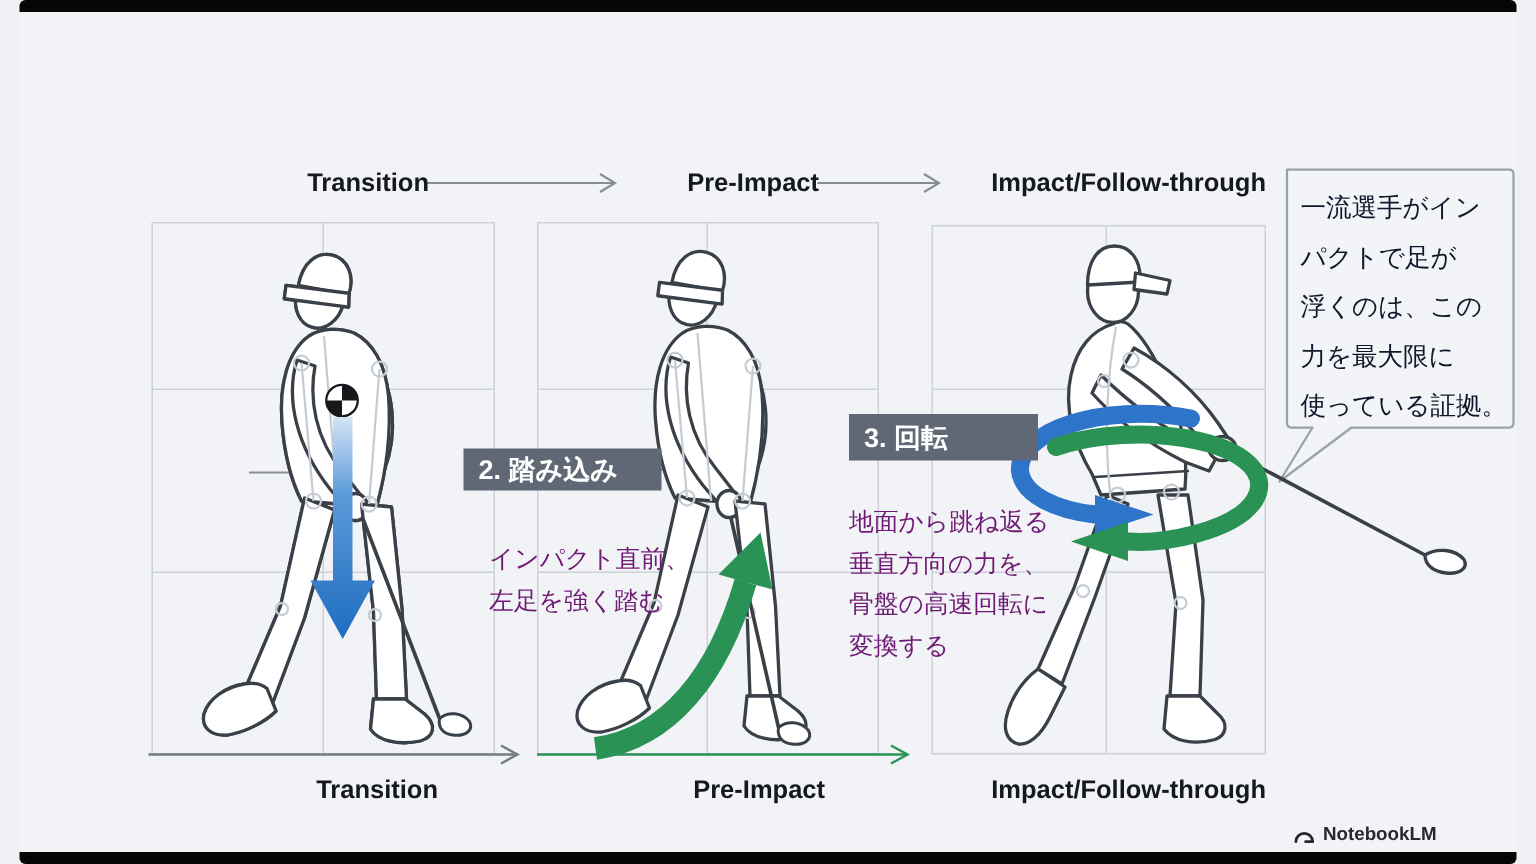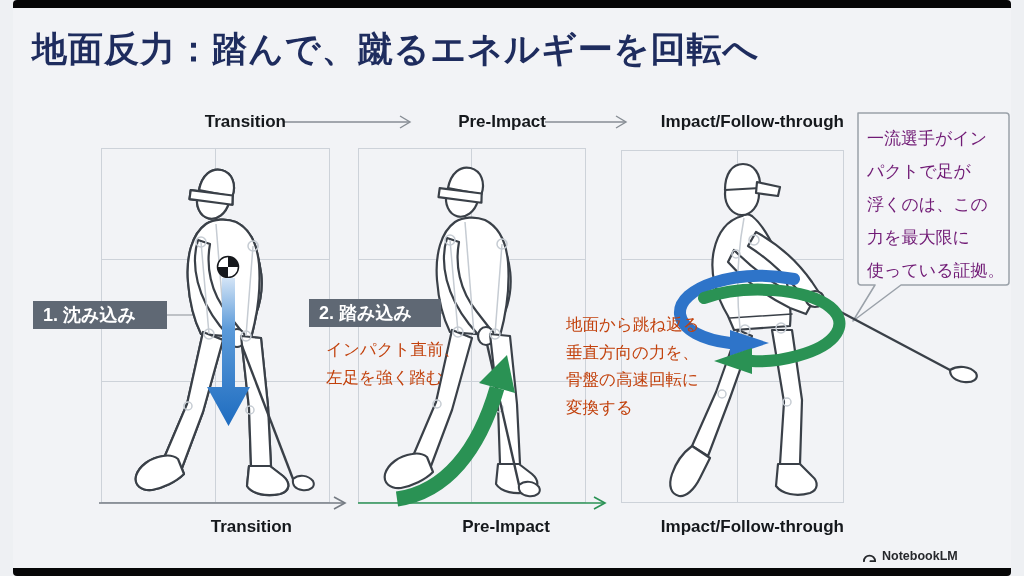--- a/index.html
+++ b/index.html
@@ -9,23 +9,23 @@
   .bar{position:absolute;left:13px;width:998px;height:8px;background:#060607;z-index:5;}
   .bar.top{top:0;border-radius:4px 4px 0 0;}
   .bar.bottom{top:568px;border-radius:0 0 4px 4px;}
   svg.canvas{position:absolute;left:0;top:0;z-index:1;}
   .txt{position:absolute;z-index:2;color:#16191e;}
   .title{left:32px;top:26px;width:900px;font-size:35px;font-weight:800;
          color:#1e2c5e;letter-spacing:1px;}
   .phase{font-size:17px;font-weight:bold;text-align:right;color:#15181c;}
   .badge{background:#5f6874;color:#fff;font-weight:bold;font-size:18px;
          display:flex;align-items:center;padding-left:10px;box-sizing:border-box;}
-  .desc{font-size:16.5px;line-height:27.5px;white-space:pre-line;color:#c2410c;}
+  .desc{font-size:16.5px;line-height:27.5px;white-space:pre-line;color:#701a75;margin-top:24px;}
   .callout-text{left:867px;top:122px;width:138px;font-size:17px;line-height:33px;
-                white-space:pre-line;color:#701a75;}
+                white-space:pre-line;color:#0f172a;}
   .watermark{left:862px;top:549px;width:130px;display:flex;align-items:flex-end;gap:5px;}
   .watermark span{font-size:12.5px;font-weight:bold;color:#26282c;}
 </style>
 </head>
 <body>
 
 <div class="stage">
   <div class="slide"></div>
   <div class="bar top"></div>
   <div class="bar bottom"></div>
@@ -160,32 +160,31 @@
     </g>
 
     <g fill="none" stroke-linecap="round">
       <path d="M 794 279 C 734 268 678 288 680 314 C 682 330 704 340 730 343" stroke="#2e74c9" stroke-width="12"></path>
       <polygon points="730,330 730,356 769,343" fill="#2e74c9" stroke="none"></polygon>
       <path d="M 704 298 C 744 284 806 288 830 307 C 850 323 838 345 797 356 C 782 360 766 362 752 361" stroke="#2a9254" stroke-width="12"></path>
       <polygon points="752,348 752,374 714,361" fill="#2a9254" stroke="none"></polygon>
     </g>
   </svg>
 
-  <div class="txt title">地面反力：踏んで、蹴るエネルギーを回転へ</div>
 
   <div class="txt phase" style="left:150px;top:112px;width:136px">Transition</div>
   <div class="txt phase" style="left:410px;top:112px;width:136px">Pre-Impact</div>
   <div class="txt phase" style="left:630px;top:112px;width:214px">Impact/Follow-through</div>
 
-  <div class="txt badge" style="left:33px;top:301px;width:134px;height:28px">1. 沈み込み</div>
 
   <div class="txt badge" style="left:309px;top:299px;width:132px;height:28px">2. 踏み込み</div>
   <div class="txt desc" style="left:326px;top:336px;width:185px">インパクト直前、
 左足を強く踏む</div>
 
+  <div class="txt badge" style="left:566px;top:276px;width:126px;height:31px">3. 回転</div>
   <div class="txt desc" style="left:566px;top:311px;width:165px">地面から跳ね返る
 垂直方向の力を、
 骨盤の高速回転に
 変換する</div>
 
   <div class="txt callout-text">一流選手がイン
 パクトで足が
 浮くのは、この
 力を最大限に
 使っている証拠。</div>

